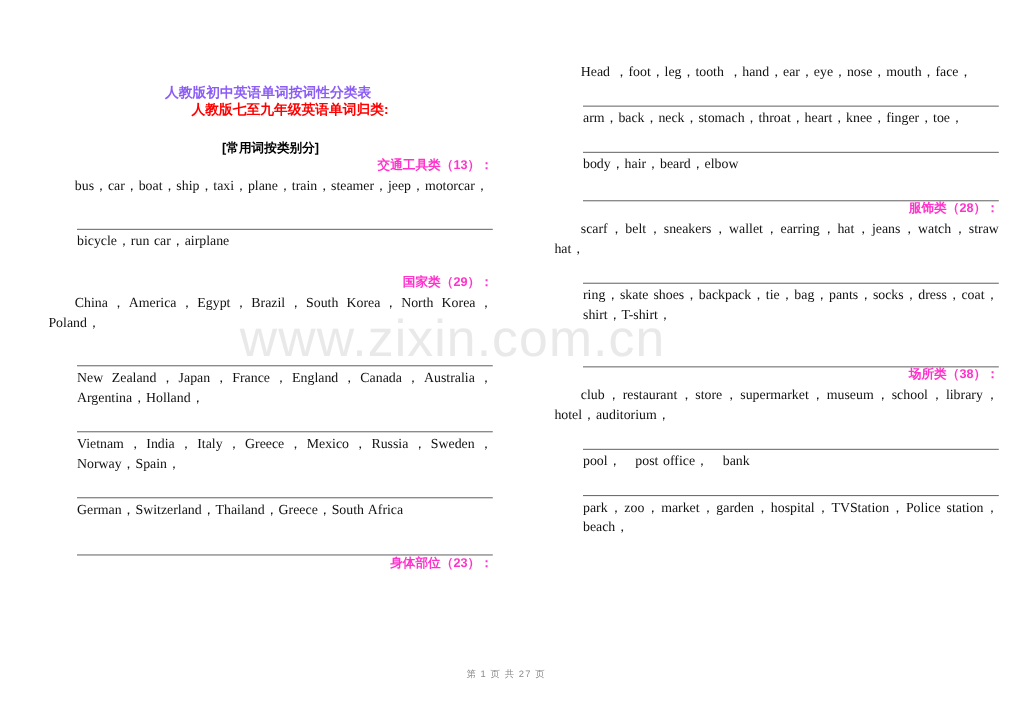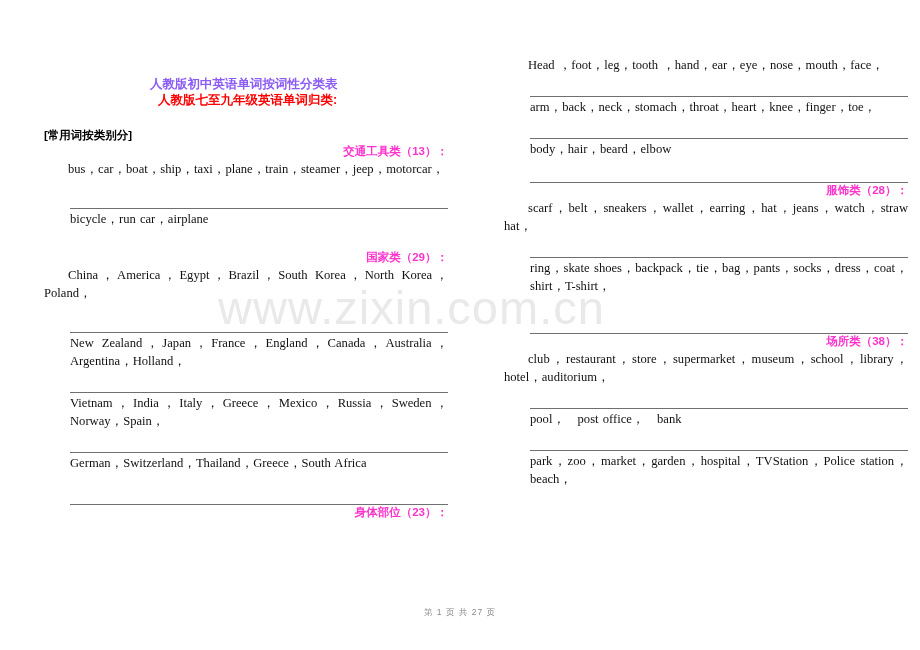--- a/index.html
+++ b/index.html
@@ -54,21 +54,21 @@
     color: #8b5cf6;
     line-height: 15px;
     white-space: nowrap;
   }
   .doc-subtitle {
     font-family: "Liberation Sans", "DejaVu Sans", sans-serif;
     font-size: 12.5px;
     font-weight: bold;
     color: #ff0000;
     line-height: 15px;
-    margin-left: 8px;
+    margin-left: 24px;
     white-space: nowrap;
   }
 
   
   .col {
     position: absolute;
     top: 56px;
     z-index: 3;
   }
   .col-left  { left: 44px;  width: 404px; }
@@ -78,20 +78,21 @@
   .col-right .flow { padding-top: 0px; }
 
   
   .section-tag {
     font-family: "Liberation Sans", "DejaVu Sans", sans-serif;
     font-size: 11.5px;
     font-weight: bold;
     color: #000000;
     line-height: 15px;
     margin: 0 0 1px 0;
+    text-align: center;
   }
   .cat-head {
     font-family: "Liberation Sans", "DejaVu Sans", sans-serif;
     font-size: 11.5px;
     font-weight: bold;
     color: #ff33cc;
     line-height: 15px;
     margin: 0 0 1px 0;
     text-align: right;
   }

